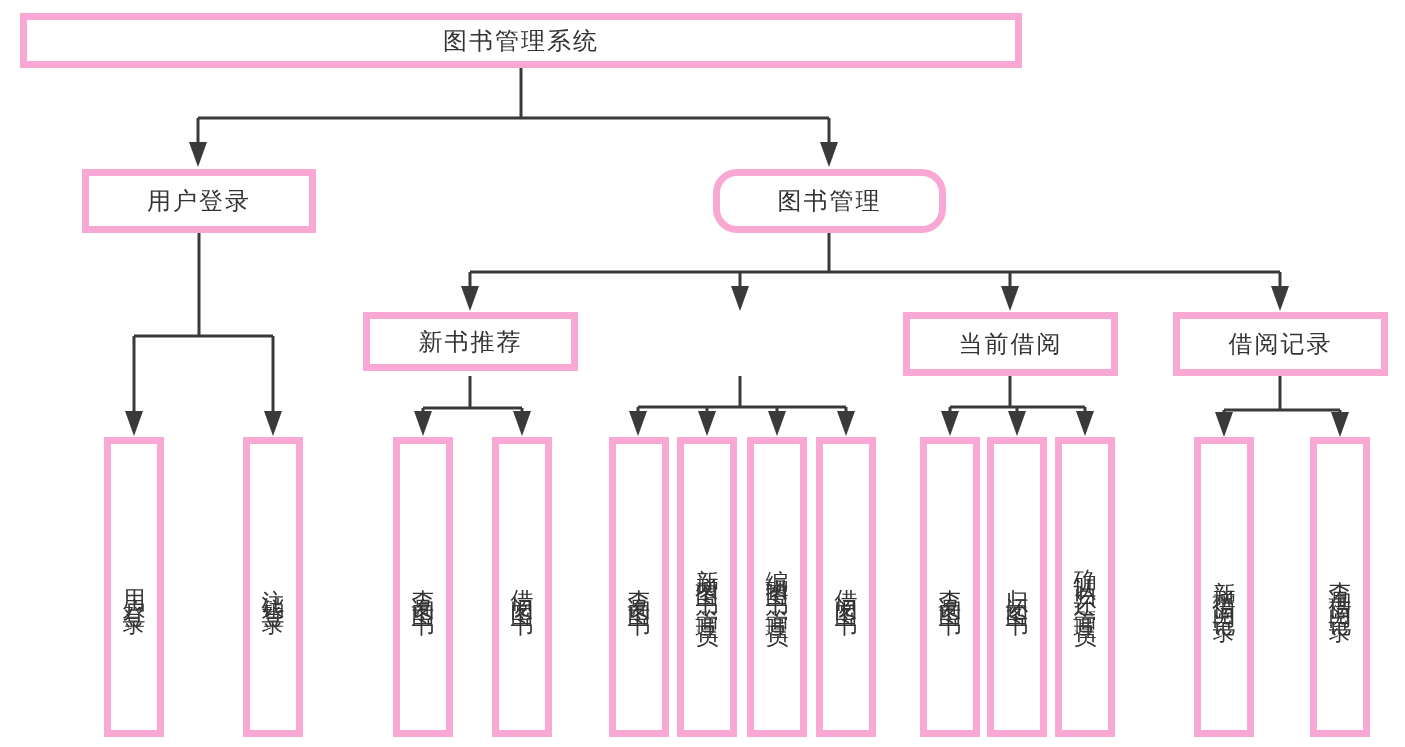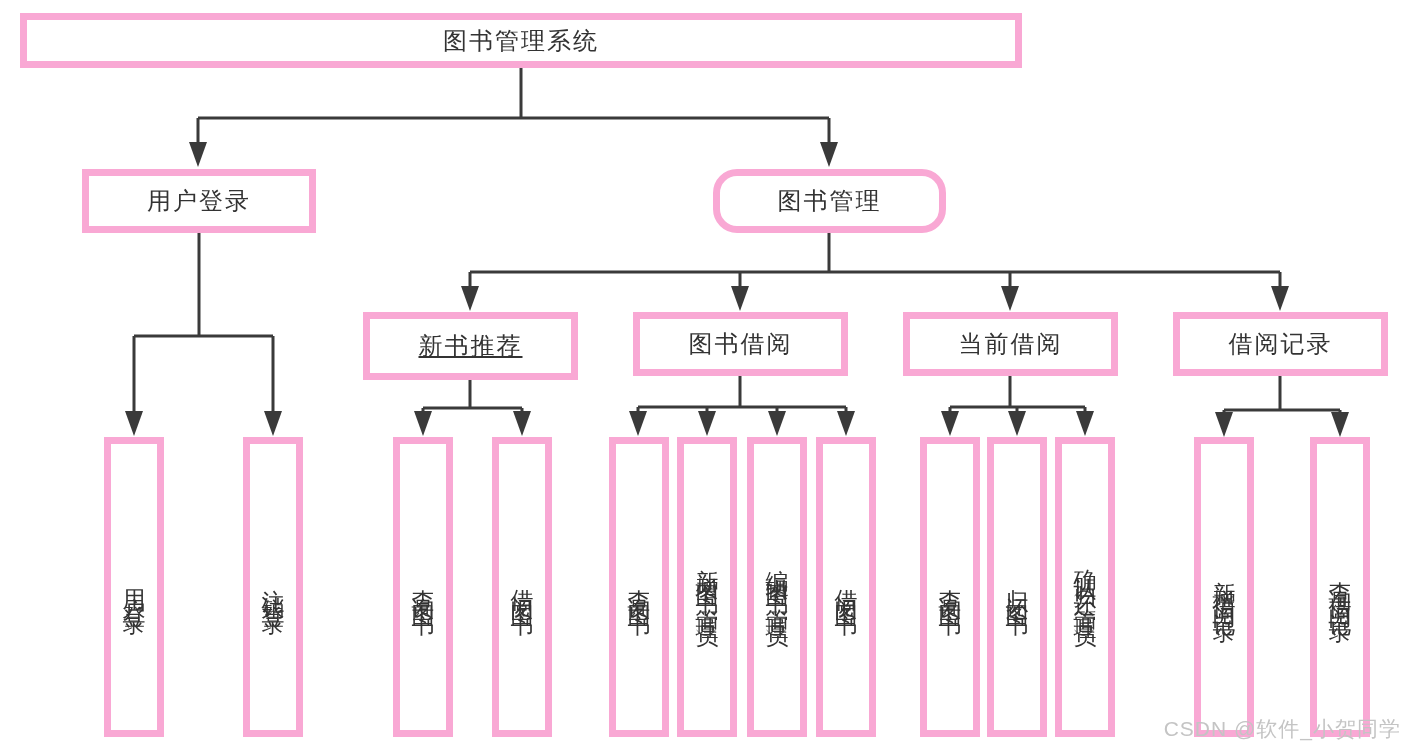--- a/index.html
+++ b/index.html
@@ -71,25 +71,22 @@
     <span class="h-label">图书管理系统</span>
   </div>
 
   <div class="node" style="left:82px; top:169px; width:234px; height:64px;">
     <span class="h-label">用户登录</span>
   </div>
   <div class="node" style="left:713px; top:169px; width:233px; height:64px;border-radius:24px;">
     <span class="h-label">图书管理</span>
   </div>
 
-  <div class="node" style="left:363px; top:312px; width:215px; height:68px;text-decoration:underline;">
+  <div class="node" style="left:363px; top:312px; width:215px; height:59px;">
     <span class="h-label">新书推荐</span>
-  </div>
-  <div class="node" style="left:633px; top:312px; width:215px; height:64px;">
-    <span class="h-label">图书借阅</span>
   </div>
   <div class="node" style="left:903px; top:312px; width:215px; height:64px;">
     <span class="h-label">当前借阅</span>
   </div>
   <div class="node" style="left:1173px; top:312px; width:215px; height:64px;">
     <span class="h-label">借阅记录</span>
   </div>
 
   <div class="node leaf" style="left:104px;">
     <span class="v-label">用户登录</span>
@@ -128,14 +125,13 @@
     <span class="v-label">确认归还（管理员）</span>
   </div>
 
   <div class="node leaf" style="left:1194px;">
     <span class="v-label">新增借阅记录</span>
   </div>
   <div class="node leaf" style="left:1310px;">
     <span class="v-label">查询借阅记录</span>
   </div>
 
-  <div class="watermark">CSDN @软件_小贺同学</div>
 </div>
 
 </body></html>

